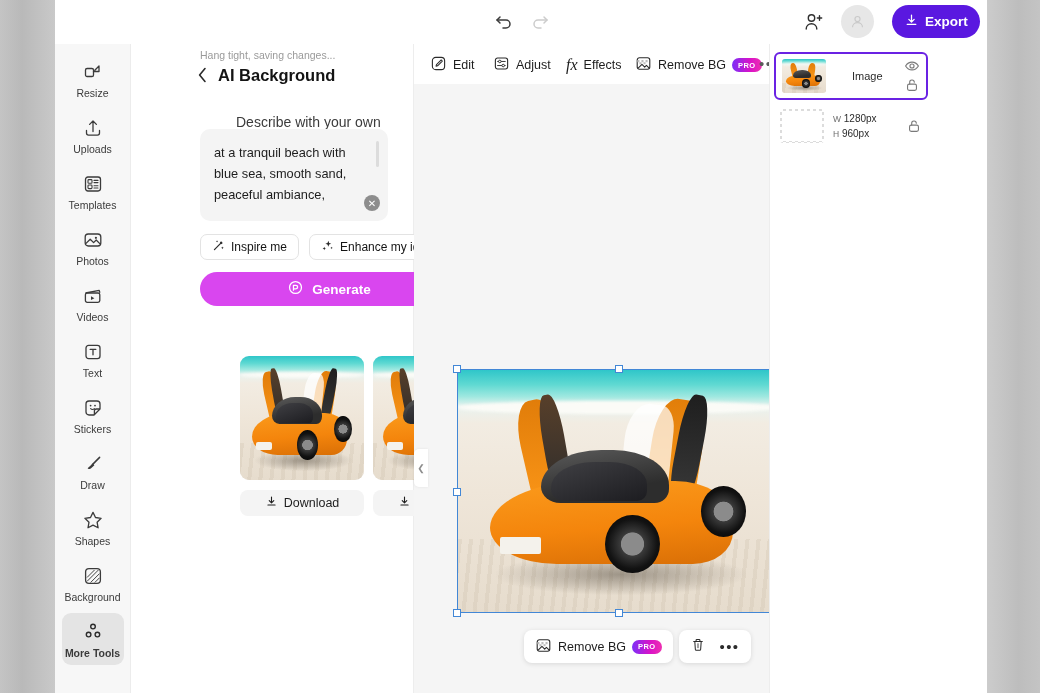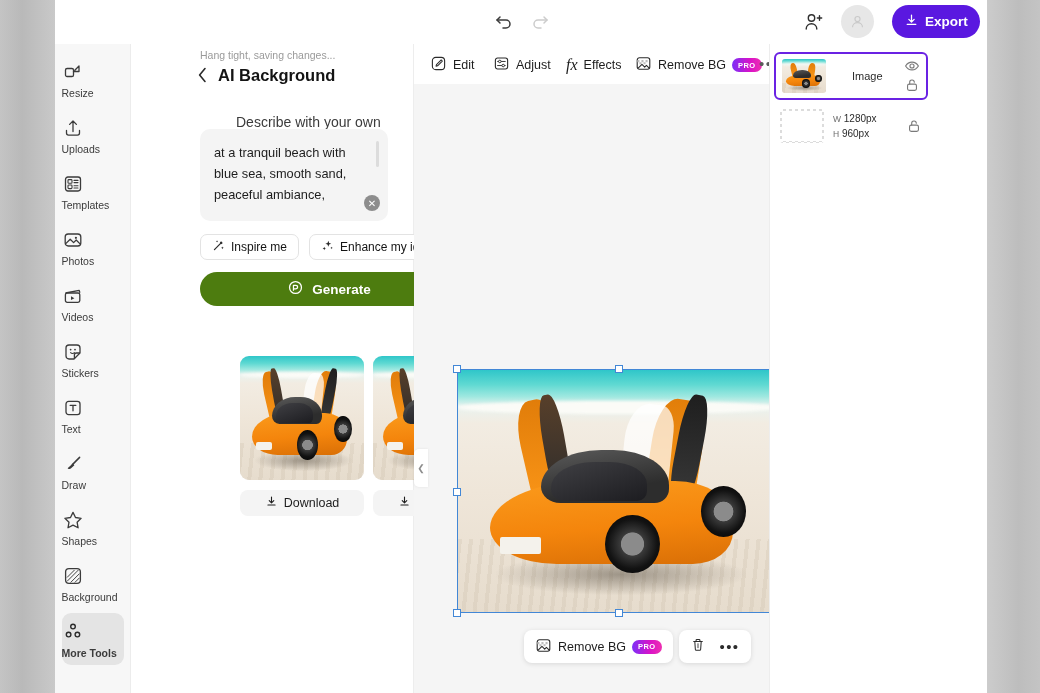--- a/index.html
+++ b/index.html
@@ -36,21 +36,21 @@
   .avatar { position:absolute; left:786px; top:5px; width:33px; height:33px; border-radius:50%;
      background:#e7e7e7; display:flex; align-items:center; justify-content:center; cursor:pointer; }
   .export-btn { position:absolute; left:837px; top:5px; width:88px; height:33px;
      background:#5a18e0; border-radius:17px; color:#fff; font-size:13.5px; font-weight:bold;
      display:flex; align-items:center; justify-content:center; gap:6px; cursor:pointer; border:none; }
 
   
   .rail { position:absolute; left:0; top:44px; width:76px; height:649px;
      background:#f7f7f7; border-right:1px solid #ececec; }
   .rail-item { width:62px; margin:0 auto 4px; padding:8px 0 6px; border-radius:9px;
-     display:flex; flex-direction:column; align-items:flex-start; gap:4px; cursor:pointer; }
+     display:flex; flex-direction:column; align-items:center; gap:4px; cursor:pointer; }
   .rail-item.active { background:#e4e4e4; }
   .rail-item .lbl { font-size:10.5px; color:#3b3b3b; white-space:nowrap; }
   .rail-item.active .lbl { font-weight:bold; }
   .rail-ico { width:22px; height:22px; display:block; }
 
   
   .panel { position:absolute; left:76px; top:44px; width:283px; height:649px;
      background:#fff; border-right:1px solid #ededed; }
   .saving { position:absolute; left:69px; top:5px; font-size:10.5px; color:#9a9a9a; }
   .panel-head { position:absolute; left:0; top:16px; width:283px; height:30px;
@@ -67,21 +67,21 @@
   .clear-x { position:absolute; right:8px; bottom:10px; width:16px; height:16px; border-radius:50%;
      background:#8d8d8d; color:#fff; font-size:10px; display:flex; align-items:center;
      justify-content:center; cursor:pointer; }
 
   .chip-row { position:absolute; left:69px; top:190px; display:flex; gap:10px;justify-content:center; }
   .chip { height:26px; padding:0 11px; border:1px solid #e3e3e3; border-radius:7px;
      background:#fff; font-size:12px; color:#141414; display:flex; align-items:center;
      gap:6px; cursor:pointer; white-space:nowrap; }
 
   .generate { position:absolute; left:69px; top:228px; width:258px; height:34px;
-     background:#4d7c0f; border-radius:17px; color:#fff; font-size:13.5px; font-weight:bold;
+     background:#d946ef; border-radius:17px; color:#fff; font-size:13.5px; font-weight:bold;
      display:flex; align-items:center; justify-content:center; gap:8px; cursor:pointer; border:none; }
 
   .results { position:absolute; left:69px; top:312px; display:flex; gap:9px; }
   .rescol { width:124px;padding-left:40px; }
   .resthumb { width:124px; height:124px; border-radius:9px; overflow:hidden;
      background:#f4f4f4; position:relative; cursor:pointer; }
   .dl-btn { margin-top:10px; width:124px; height:26px; background:#f4f4f4; border-radius:8px;
      display:flex; align-items:center; justify-content:center; gap:6px;
      font-size:12.5px; color:#1d1d1d; cursor:pointer; border:none; }
 
@@ -297,38 +297,38 @@
             <path d="M3.6 8l13.6-2.6.7 2.4" fill="none" stroke="#3b3b3b" stroke-width="1.3" stroke-linejoin="round"></path>
             <path d="M9 11.3l3.4 1.9L9 15.1z" fill="#3b3b3b"></path>
           </svg>
         </span>
         <span class="lbl">Videos</span>
       </div>
 
       <div class="rail-item">
         <span class="rail-ico">
           <svg viewBox="0 0 22 22" width="22" height="22">
+            <rect x="4" y="4.4" width="14" height="13.2" rx="2.6" fill="none" stroke="#3b3b3b" stroke-width="1.3"></rect>
+            <path d="M8.2 8.4h5.6M11 8.4v5.4" stroke="#3b3b3b" stroke-width="1.3" stroke-linecap="round"></path>
+          </svg>
+        </span>
+        <span class="lbl">Text</span>
+      </div>
+
+      <div class="rail-item">
+        <span class="rail-ico">
+          <svg viewBox="0 0 22 22" width="22" height="22">
             <path d="M4 7a3 3 0 0 1 3-3h8a3 3 0 0 1 3 3v5l-6 6H7a3 3 0 0 1-3-3z" fill="none" stroke="#3b3b3b" stroke-width="1.3" stroke-linejoin="round"></path>
             <path d="M18 12h-3.6a2 2 0 0 0-2 2V18" fill="none" stroke="#3b3b3b" stroke-width="1.3"></path>
             <circle cx="8.6" cy="8.6" r=".9" fill="#3b3b3b"></circle>
             <circle cx="13" cy="8.6" r=".9" fill="#3b3b3b"></circle>
             <path d="M8.6 11.6c1 1.1 2.8 1.1 3.8 0" fill="none" stroke="#3b3b3b" stroke-width="1.1" stroke-linecap="round"></path>
           </svg>
         </span>
         <span class="lbl">Stickers</span>
-      </div>
-
-      <div class="rail-item">
-        <span class="rail-ico">
-          <svg viewBox="0 0 22 22" width="22" height="22">
-            <rect x="4" y="4.4" width="14" height="13.2" rx="2.6" fill="none" stroke="#3b3b3b" stroke-width="1.3"></rect>
-            <path d="M8.2 8.4h5.6M11 8.4v5.4" stroke="#3b3b3b" stroke-width="1.3" stroke-linecap="round"></path>
-          </svg>
-        </span>
-        <span class="lbl">Text</span>
       </div>
 
       <div class="rail-item">
         <span class="rail-ico">
           <svg viewBox="0 0 22 22" width="22" height="22">
             <path d="M17.6 4.4L10.4 11.6" stroke="#3b3b3b" stroke-width="1.5" stroke-linecap="round"></path>
             <path d="M10.8 10.6l1.6 1.6-3.6 3.4c-.9.9-2.4.4-3.2-.4l5.2-4.6z" fill="#3b3b3b"></path>
           </svg>
         </span>
         <span class="lbl">Draw</span>

